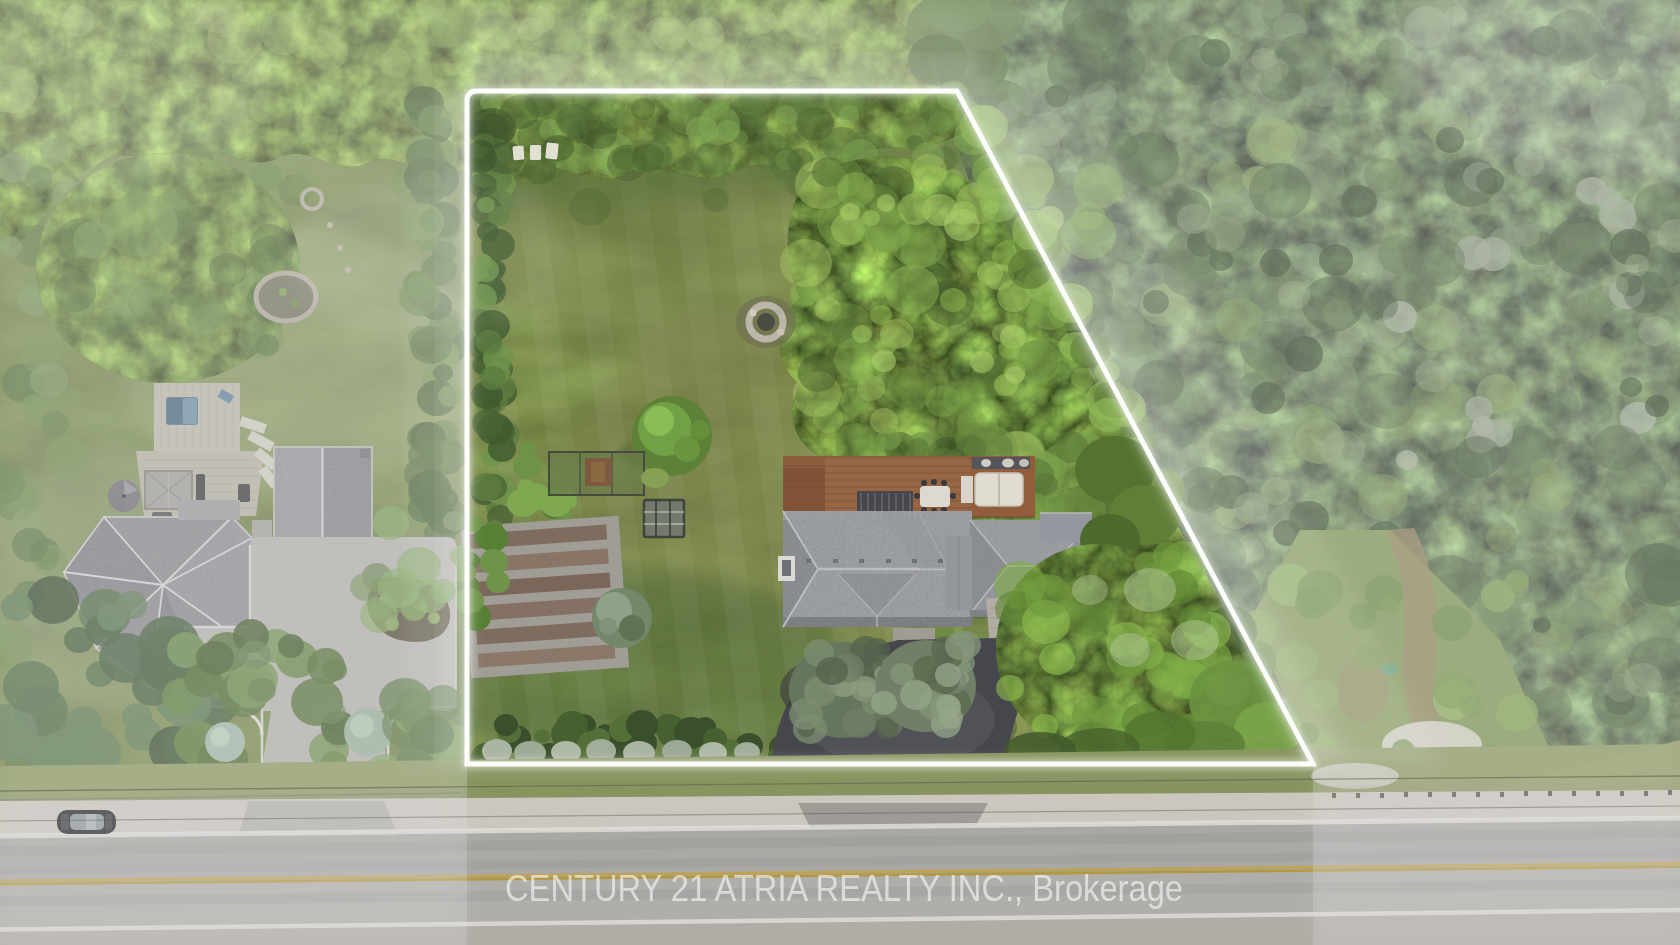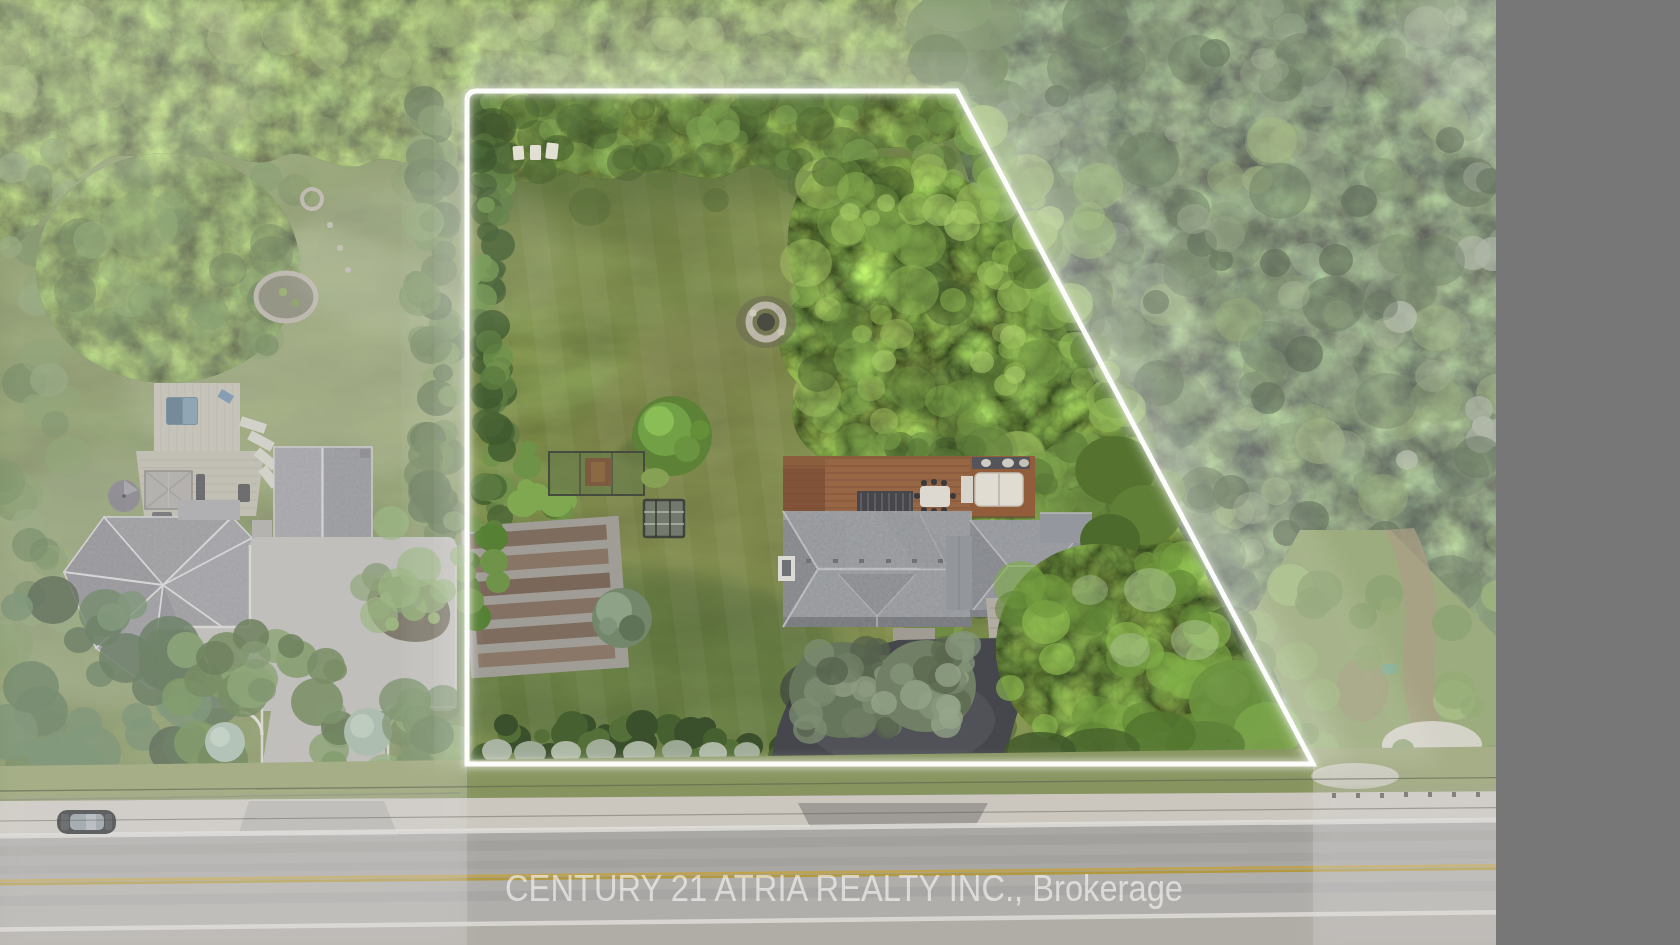--- a/index.html
+++ b/index.html
@@ -1,15 +1,15 @@
 <!DOCTYPE html>
 <html><head><meta charset="utf-8">
 <style>
 html,body{margin:0;padding:0;background:#777;}
-#stage{width:1496px;height:945px;overflow:hidden;position:relative;font-family:"Liberation Sans", sans-serif;}
+#stage{width:1680px;height:945px;overflow:hidden;position:relative;font-family:"Liberation Sans", sans-serif;}
 </style></head><body>
 <div id="stage">
 <svg width="1680" height="945" viewBox="0 0 1680 945" xmlns="http://www.w3.org/2000/svg">
 <defs>
 <filter id="decid" x="-3%" y="-3%" width="106%" height="106%" color-interpolation-filters="sRGB">
   <feTurbulence type="fractalNoise" baseFrequency="0.035" numOctaves="5" seed="7"></feTurbulence>
   <feColorMatrix type="matrix" values="0.06 0.62 0 0 0.11  0 0.78 0 0 0.16  0 0.36 0.05 0 0.06  0 0 0 0 1"></feColorMatrix>
   <feComposite in2="SourceGraphic" operator="in"></feComposite>
 </filter>
 <filter id="decid2" x="-3%" y="-3%" width="106%" height="106%" color-interpolation-filters="sRGB">

